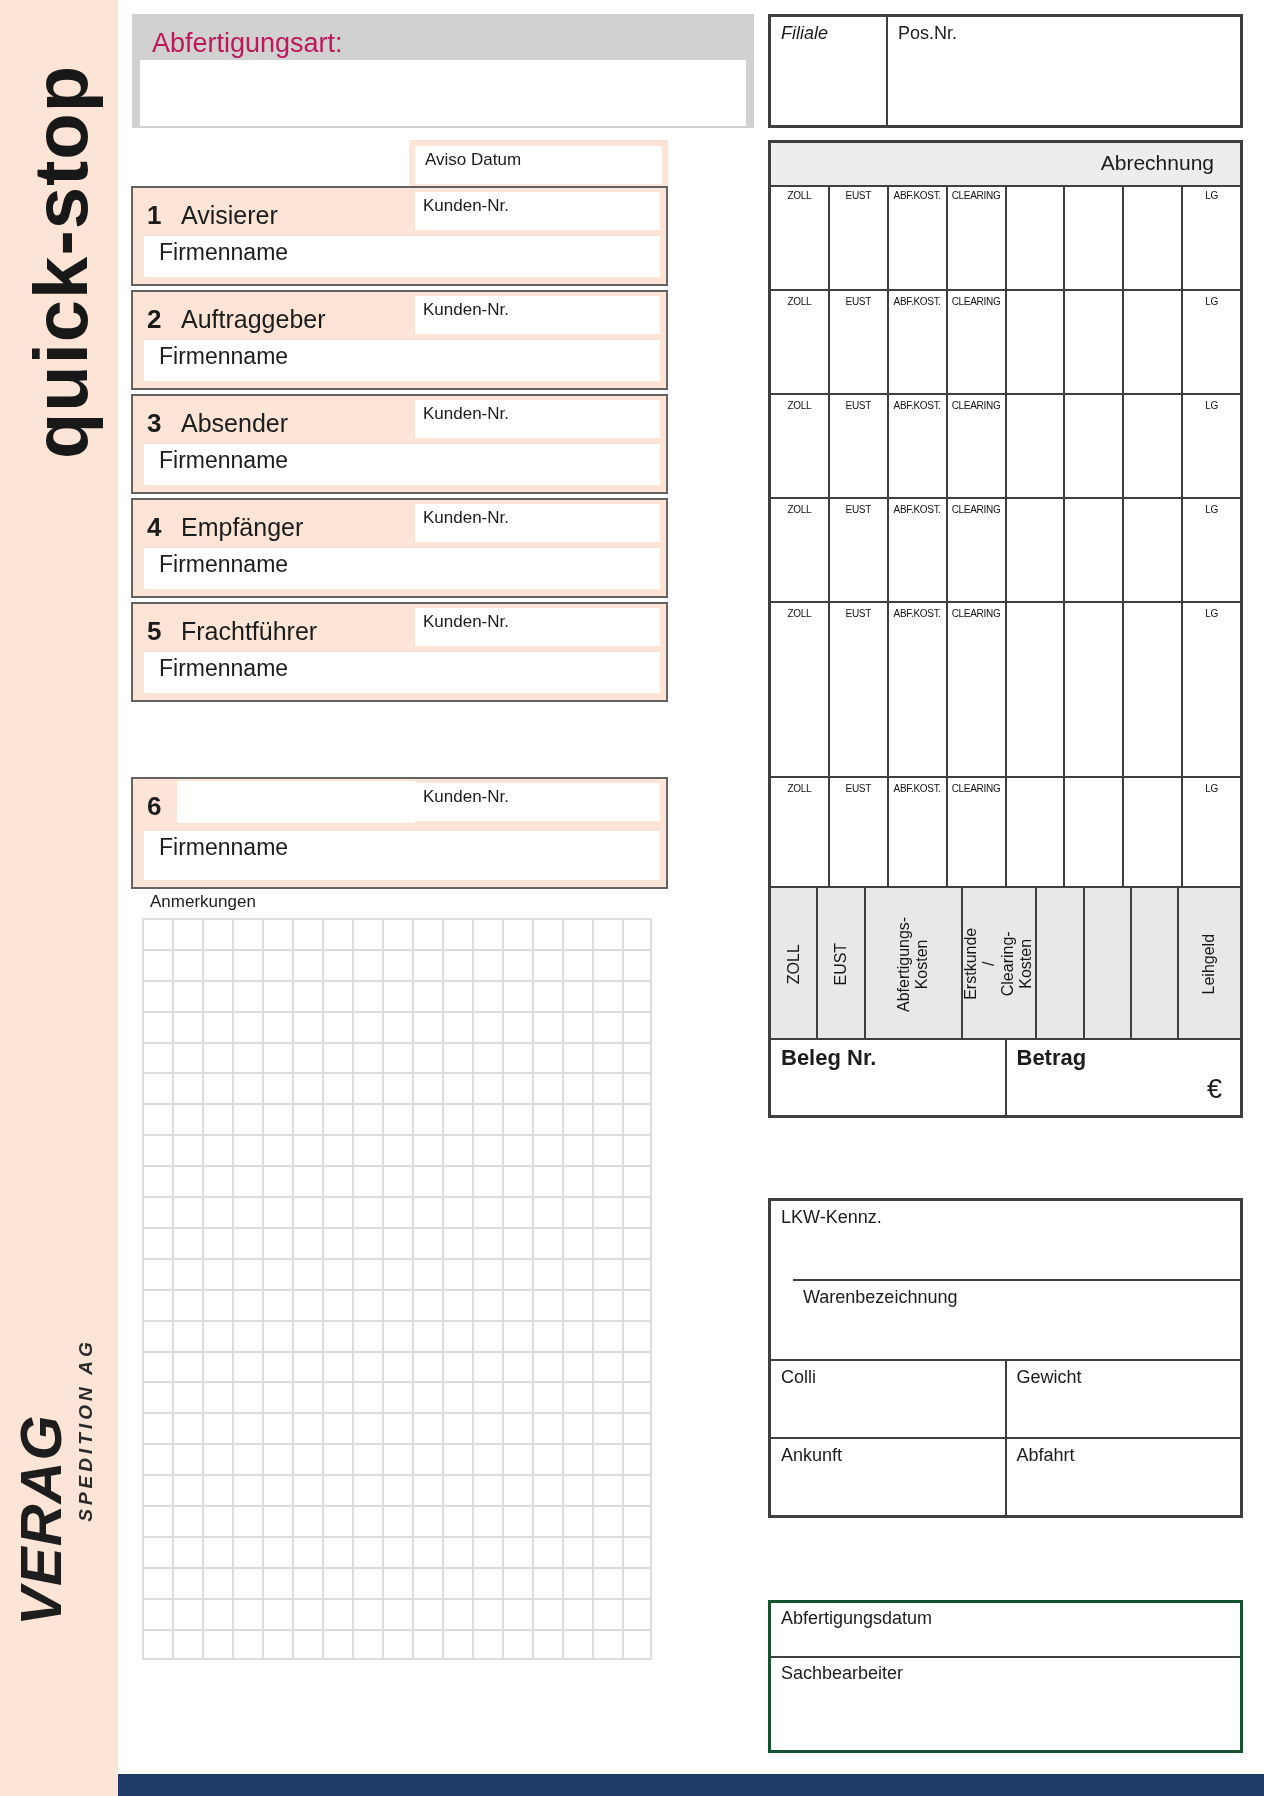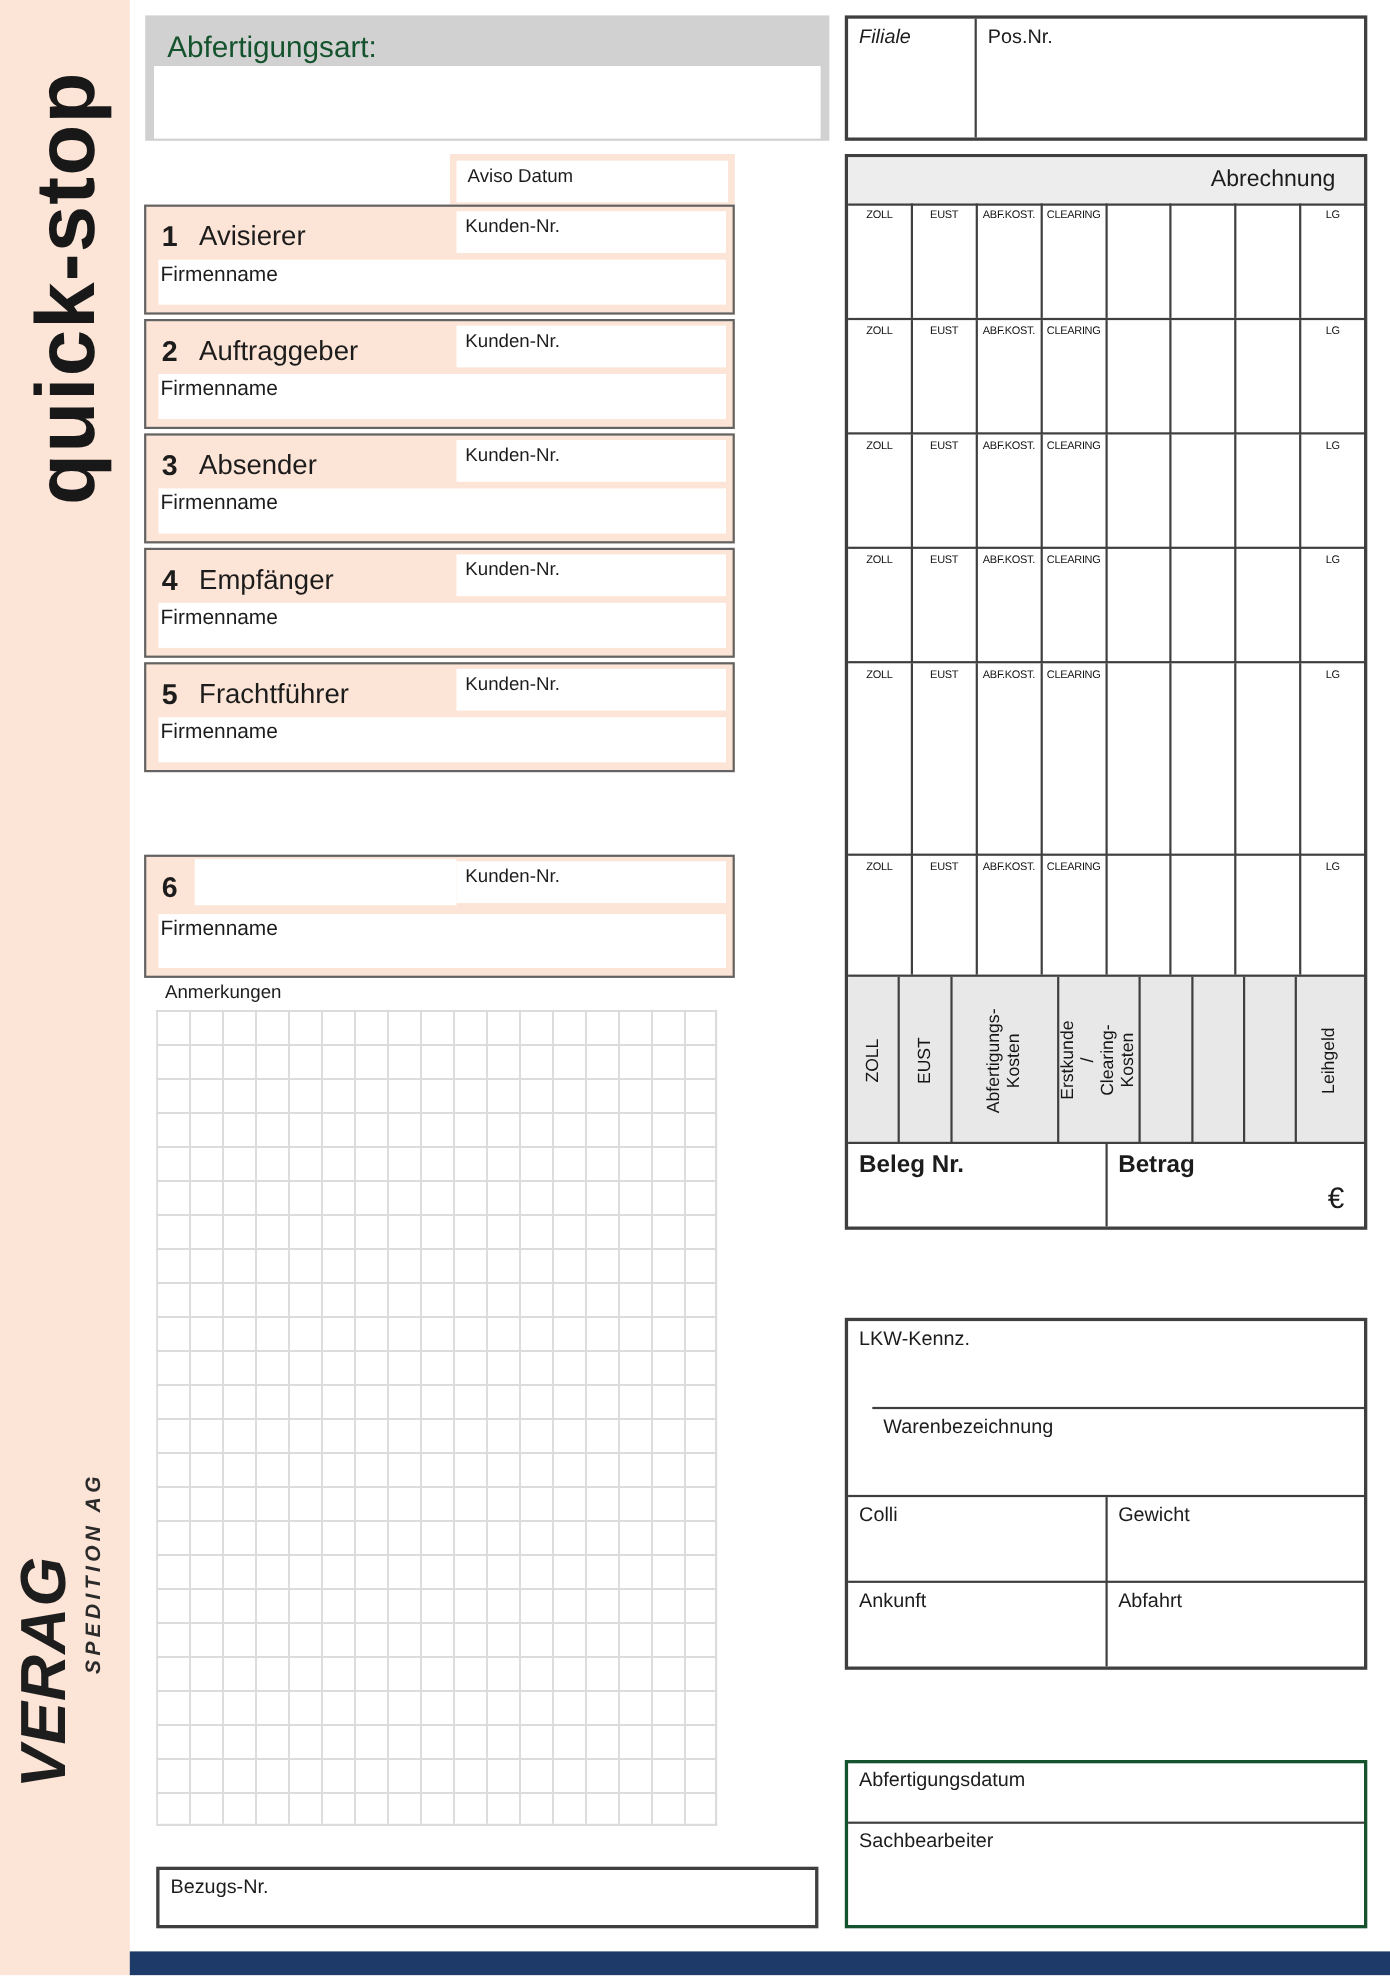--- a/index.html
+++ b/index.html
@@ -16,39 +16,39 @@
   .verag{
     position:absolute;left:40px;top:1520px;transform:translate(-50%,-50%) rotate(-90deg);
     font-size:58px;font-weight:800;font-style:italic;letter-spacing:1px;white-space:nowrap;color:#1d1d1d;
   }
   .spedition{
     position:absolute;left:86px;top:1430px;transform:translate(-50%,-50%) rotate(-90deg);
     font-size:19px;font-weight:700;font-style:italic;letter-spacing:4px;white-space:nowrap;color:#2a2a2a;
   }
   
   .abf-header{position:absolute;left:132px;top:14px;width:622px;height:114px;background:#d1d1d1;}
-  .abf-header .lbl{position:absolute;left:20px;top:14px;font-size:27px;color:#14532d;}
+  .abf-header .lbl{position:absolute;left:20px;top:14px;font-size:27px;color:#be185d;}
   .abf-input{position:absolute;left:8px;top:46px;width:606px;height:66px;background:#ffffff;}
   .filiale-box{position:absolute;left:768px;top:14px;width:475px;height:114px;border:3px solid #3f3f3f;background:#fff;box-sizing:border-box;}
   .filiale-cell{position:absolute;top:0;bottom:0;}
   .filiale-cell.c1{left:0;width:115px;border-right:2px solid #3f3f3f;font-style:italic;}
   .filiale-cell.c2{left:117px;right:0;}
   .filiale-cell .lbl{position:absolute;left:10px;top:6px;font-size:18px;}
   
   .aviso{position:absolute;left:409px;top:140px;width:259px;height:46px;background:#fce4d6;}
   .aviso .inner{position:absolute;left:6px;top:6px;right:6px;bottom:2px;background:#ffffff;}
   .aviso .lbl{position:absolute;left:10px;top:4px;font-size:17px;}
   
   .section{position:absolute;left:131px;width:537px;background:#fce4d6;border:2px solid #636363;box-sizing:border-box;}
   .section .num{position:absolute;left:14px;top:12px;font-size:26px;font-weight:800;}
   .section .title{position:absolute;left:48px;top:13px;font-size:25px;}
   .section .kunden{position:absolute;left:282px;right:6px;top:4px;height:38px;background:#ffffff;padding-left:28px;}
   .section .kunden .lbl{position:absolute;left:8px;top:4px;font-size:17px;}
   .section .firma{position:absolute;left:11px;right:6px;top:48px;bottom:7px;background:#ffffff;}
-  .section .firma .lbl{position:absolute;left:2px;top:3px;font-size:19px;}
+  .section .firma .lbl{position:absolute;left:15px;top:3px;font-size:23px;}
   .section .name-box{position:absolute;left:44px;top:2px;width:238px;height:42px;background:#ffffff;}
   
   .abr-table{position:absolute;left:768px;top:140px;width:475px;height:978px;border:3px solid #3f3f3f;box-sizing:border-box;background:#fff;}
   .abr-head{position:absolute;left:0;right:0;top:0;height:42px;background:#ededed;border-bottom:2px solid #3f3f3f;}
   .abr-head .t{position:absolute;right:26px;top:8px;font-size:21px;}
   .abr-row{position:absolute;left:0;right:0;display:flex;}
   .abr-row .ac{flex:1 1 0;border-right:2px solid #3f3f3f;position:relative;text-align:center;}
   .abr-row .ac:last-child{border-right:none;}
   .abr-row .ach{display:inline-block;margin-top:3px;font-size:10px;letter-spacing:-0.3px;color:#111;white-space:nowrap;}
   .r1{top:42px;height:104px;}
@@ -335,19 +335,16 @@
 
   <div class="proc">
     <div class="rA">
       <div class="lbl">Abfertigungsdatum</div>
     </div>
     <div class="rB">
       <div class="lbl">Sachbearbeiter</div>
     </div>
   </div>
 
-  <div class="bezug">
-    <div class="lbl">Bezugs-Nr.</div>
-  </div>
 
   <div class="navybar"></div>
 
 </div>
 
 </body></html>

